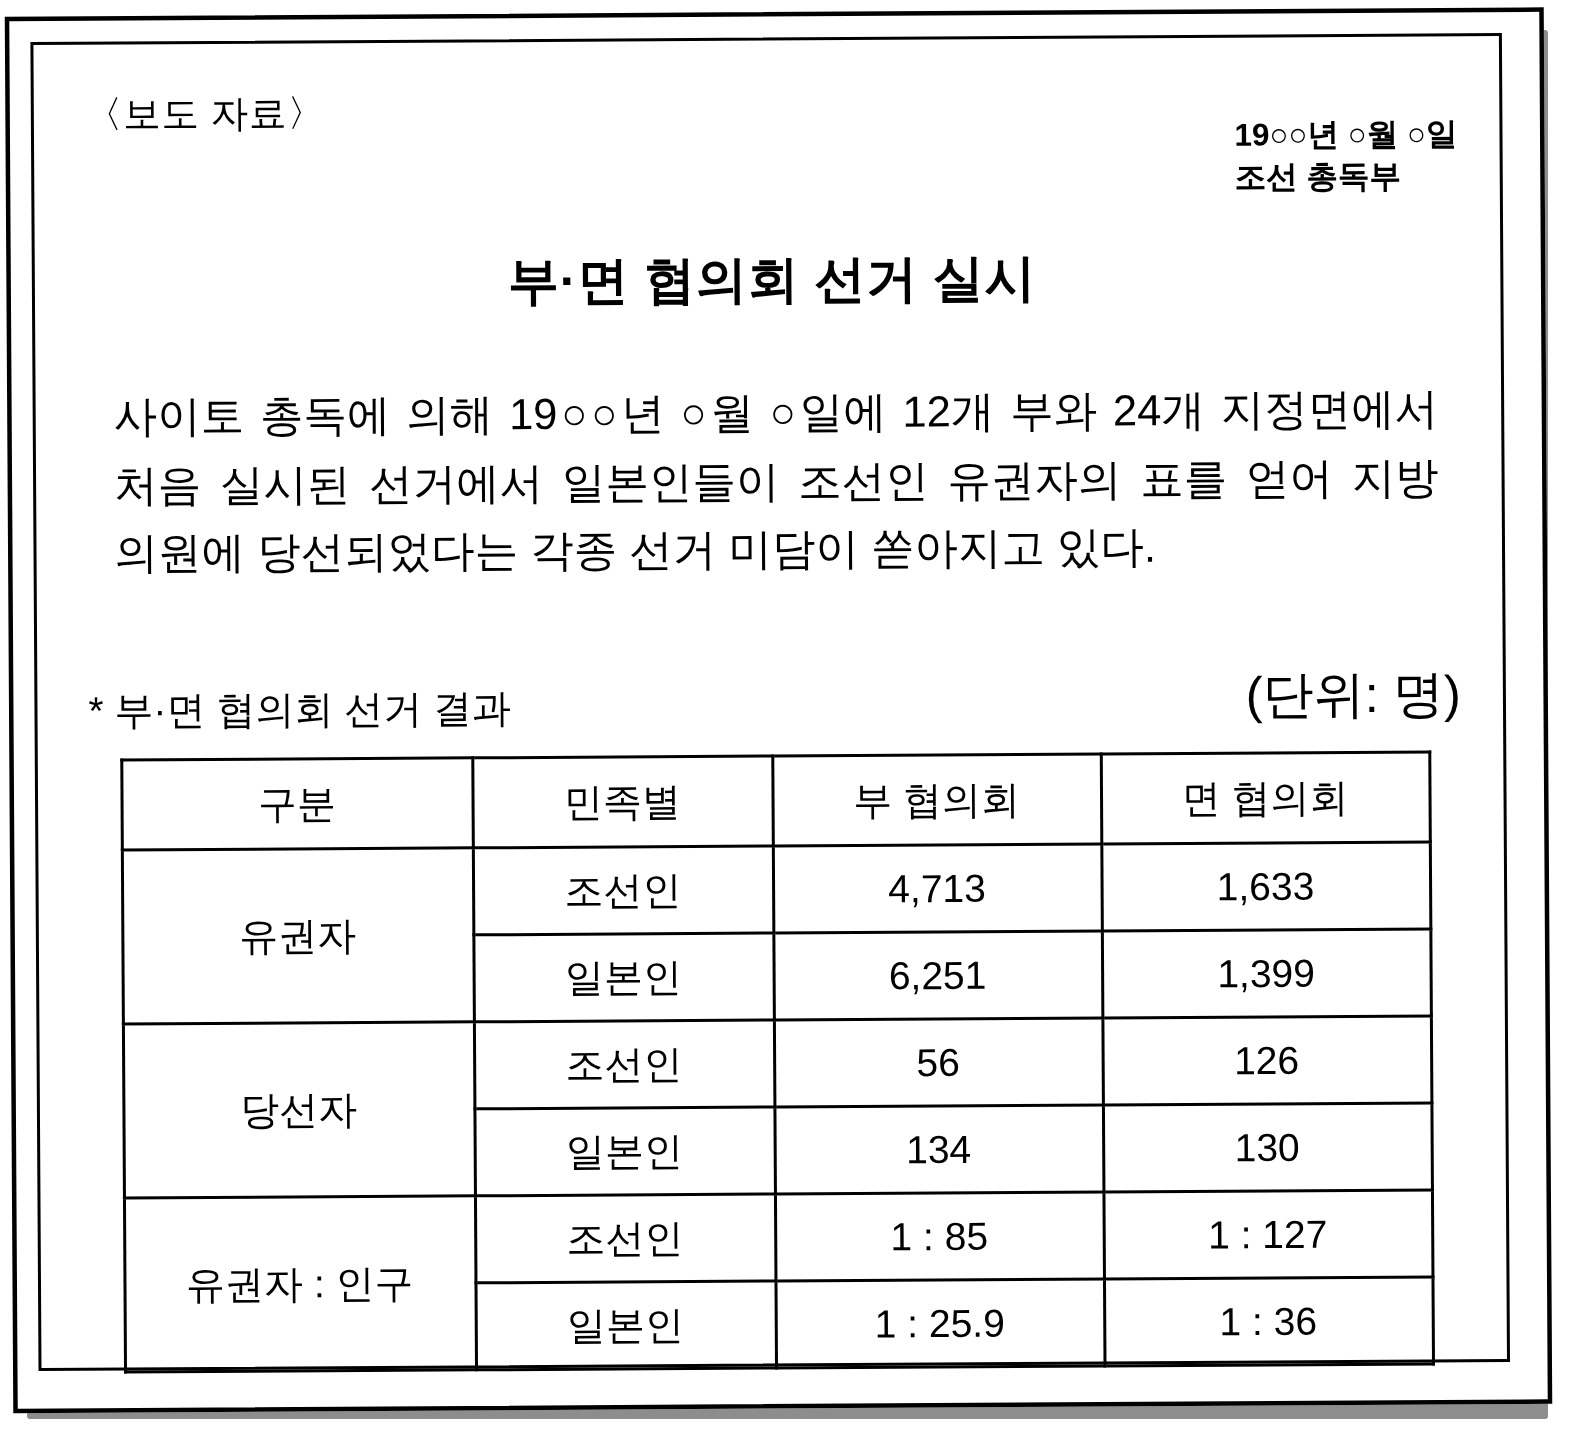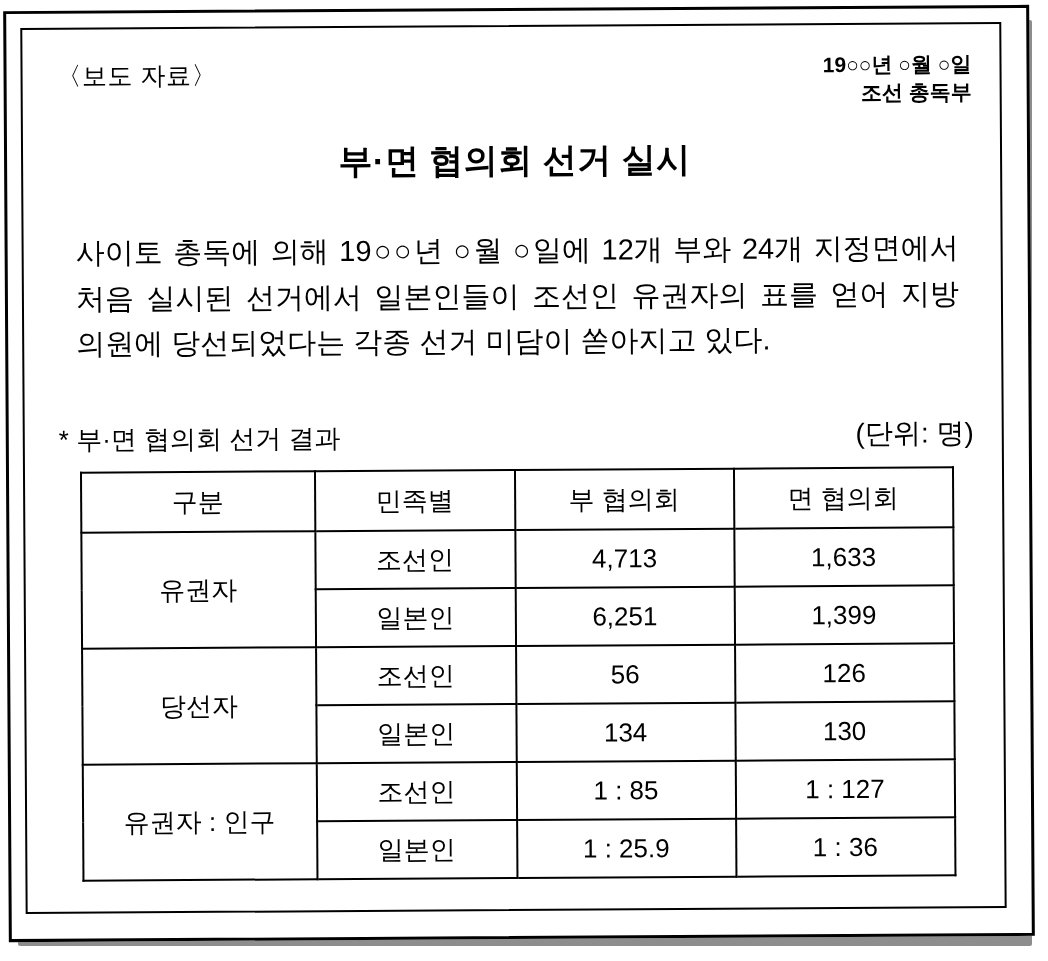--- a/index.html
+++ b/index.html
@@ -65,24 +65,25 @@
     display: flex;
     justify-content: space-between;
     align-items: flex-start;
   }
   .doc-kind {
     font-size: 25px;
     letter-spacing: 0.5px;
     padding-top: 4px;
   }
   .doc-meta {
-    text-align: right;
+    text-align: left;
     font-size: 21px;
     line-height: 1.35;
     font-weight: 700;
+    margin-top: 26px;
   }
 
   .doc-title {
     text-align: center;
     font-size: 34px;
     font-weight: 700;
     letter-spacing: 0.5px;
     margin-top: 28px;
   }
 
@@ -100,21 +101,21 @@
     display: flex;
     justify-content: space-between;
     align-items: flex-end;
     margin-top: 52px;
     font-size: 26px;
   }
   .table-caption {
     letter-spacing: 0px;
   }
   .table-unit {
-    font-size: 28px;
+    font-size: 34px;
     text-align: center;
   }
 
   table.result-table {
     margin: 14px auto 0 auto;
     border-collapse: collapse;
     width: 872px;
     table-layout: fixed;
   }
   table.result-table td {

